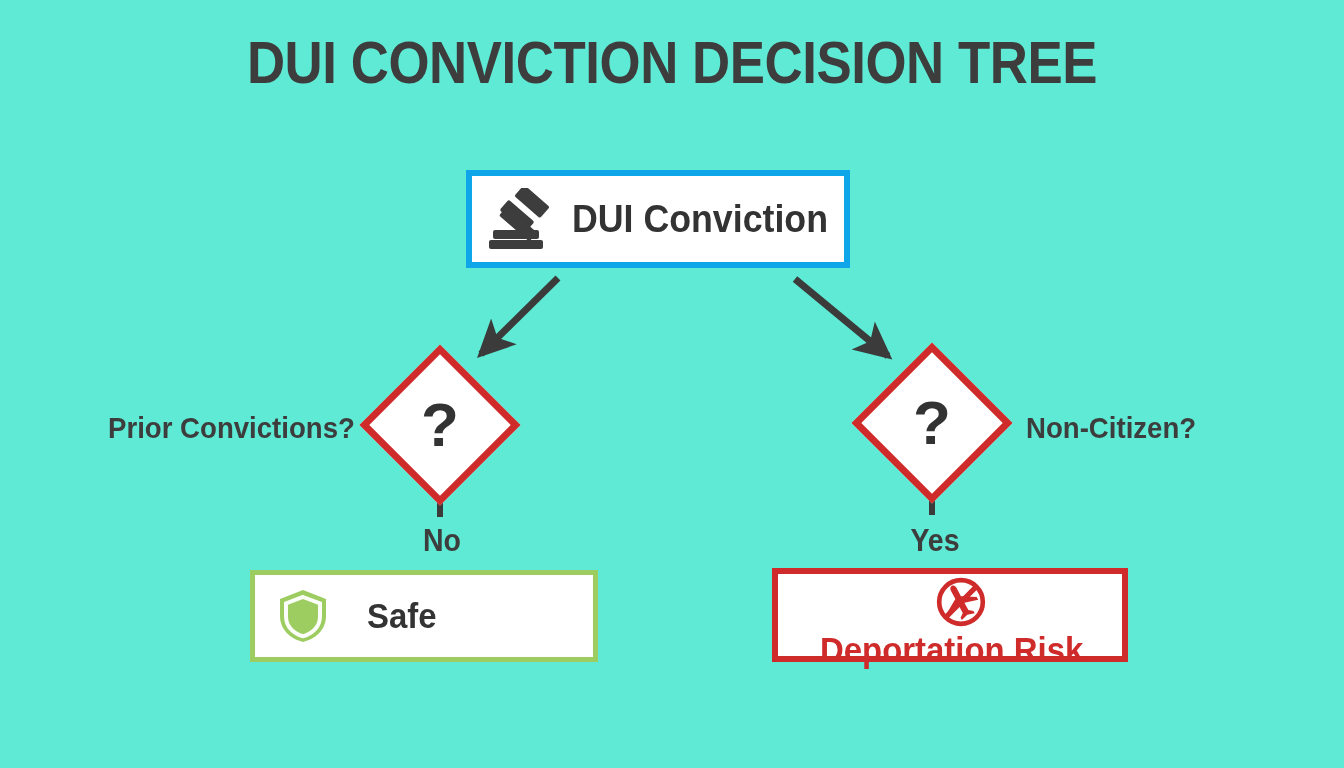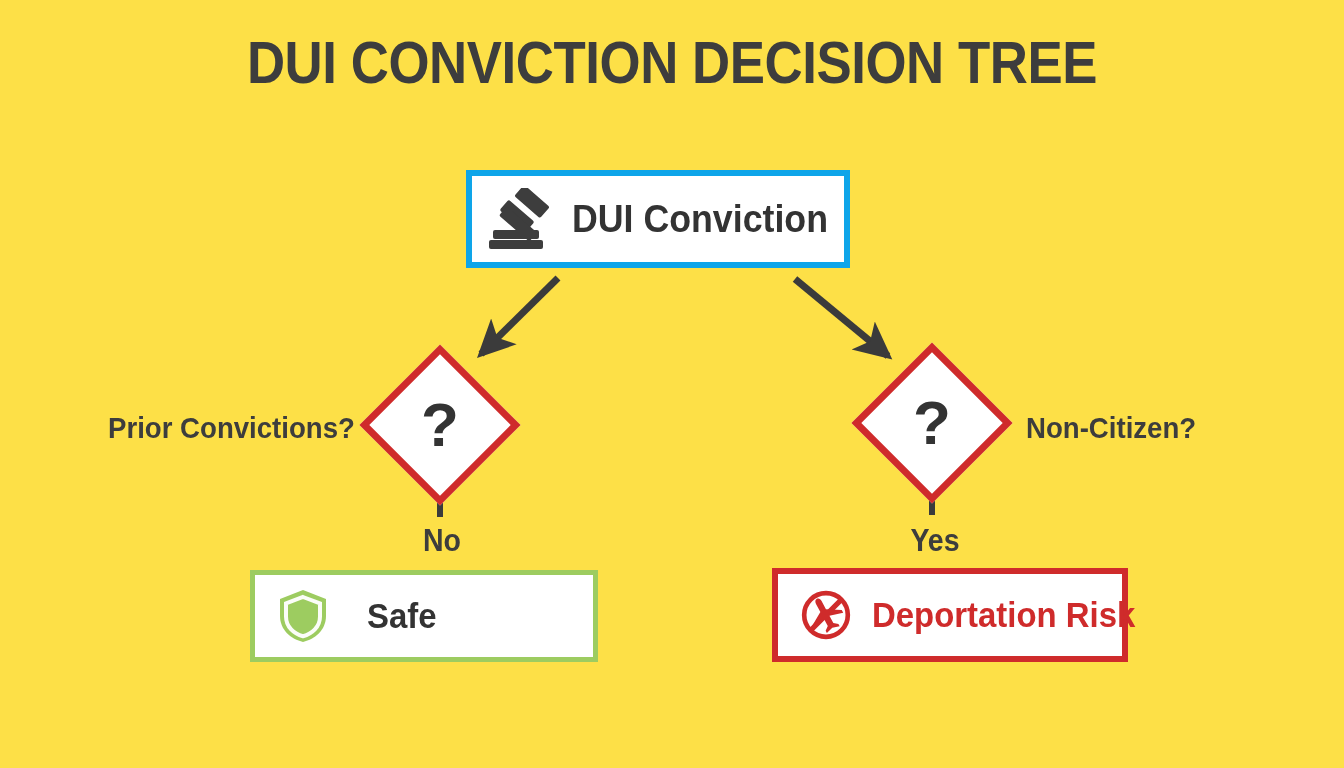--- a/index.html
+++ b/index.html
@@ -4,21 +4,21 @@
 <style>
   html, body {
     margin: 0;
     padding: 0;
     background: #ffffff;
   }
   #canvas {
     position: relative;
     width: 1344px;
     height: 768px;
-    background: #fde047;
+    background: #5eead4;
     overflow: hidden;
     font-family: "Liberation Sans", sans-serif;
   }
 
   
   #title {
     position: absolute;
     left: 0;
     top: 28px;
     width: 1344px;
@@ -139,20 +139,21 @@
     width: 348px;
     height: 92px;
     border: 5px solid #9dcc60;
   }
   #outcome-risk {
     left: 772px;
     top: 568px;
     width: 356px;
     height: 94px;
     border: 6px solid #cf2b2b;
+    flex-direction: column;
   }
   .outcome-icon {
     margin-left: 22px;
     width: 52px;
     height: 56px;
     flex: none;
   }
   .outcome-label {
     font-size: 35px;
     font-weight: 700;

